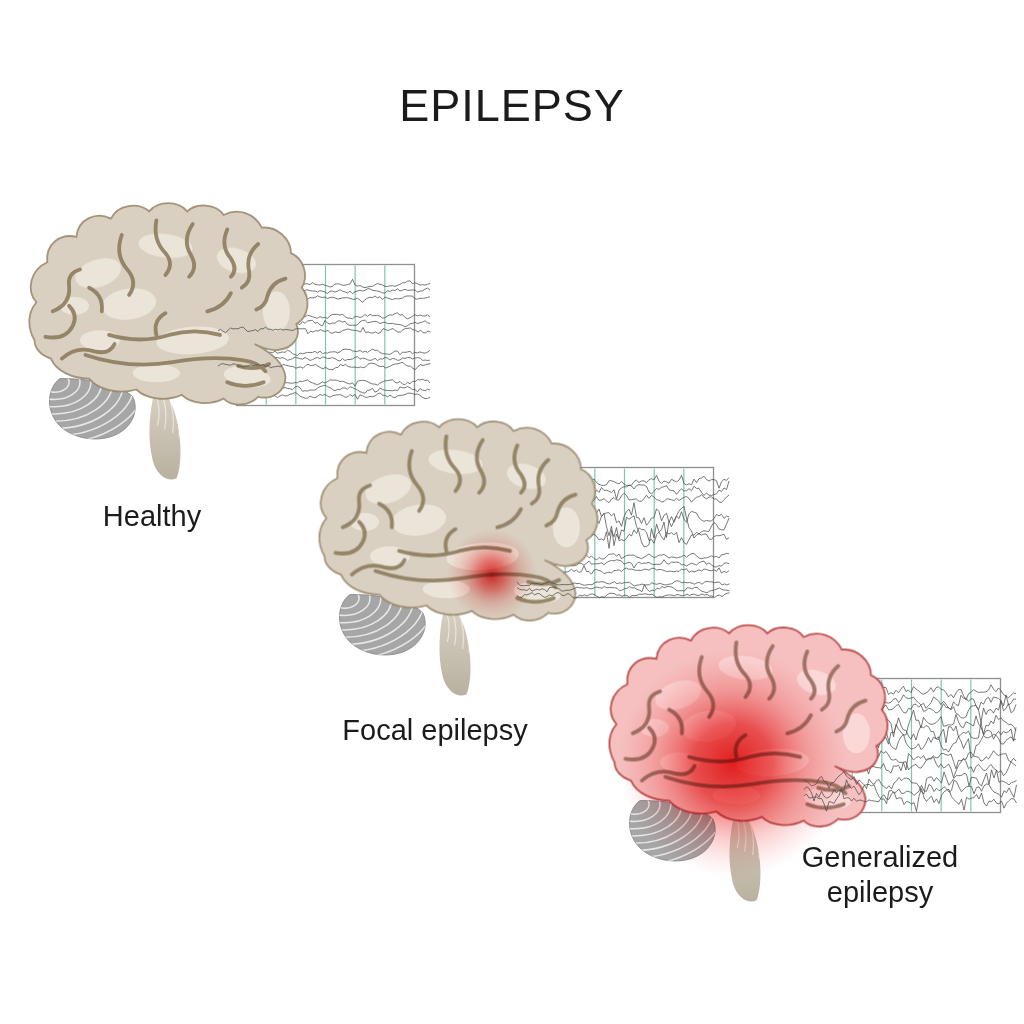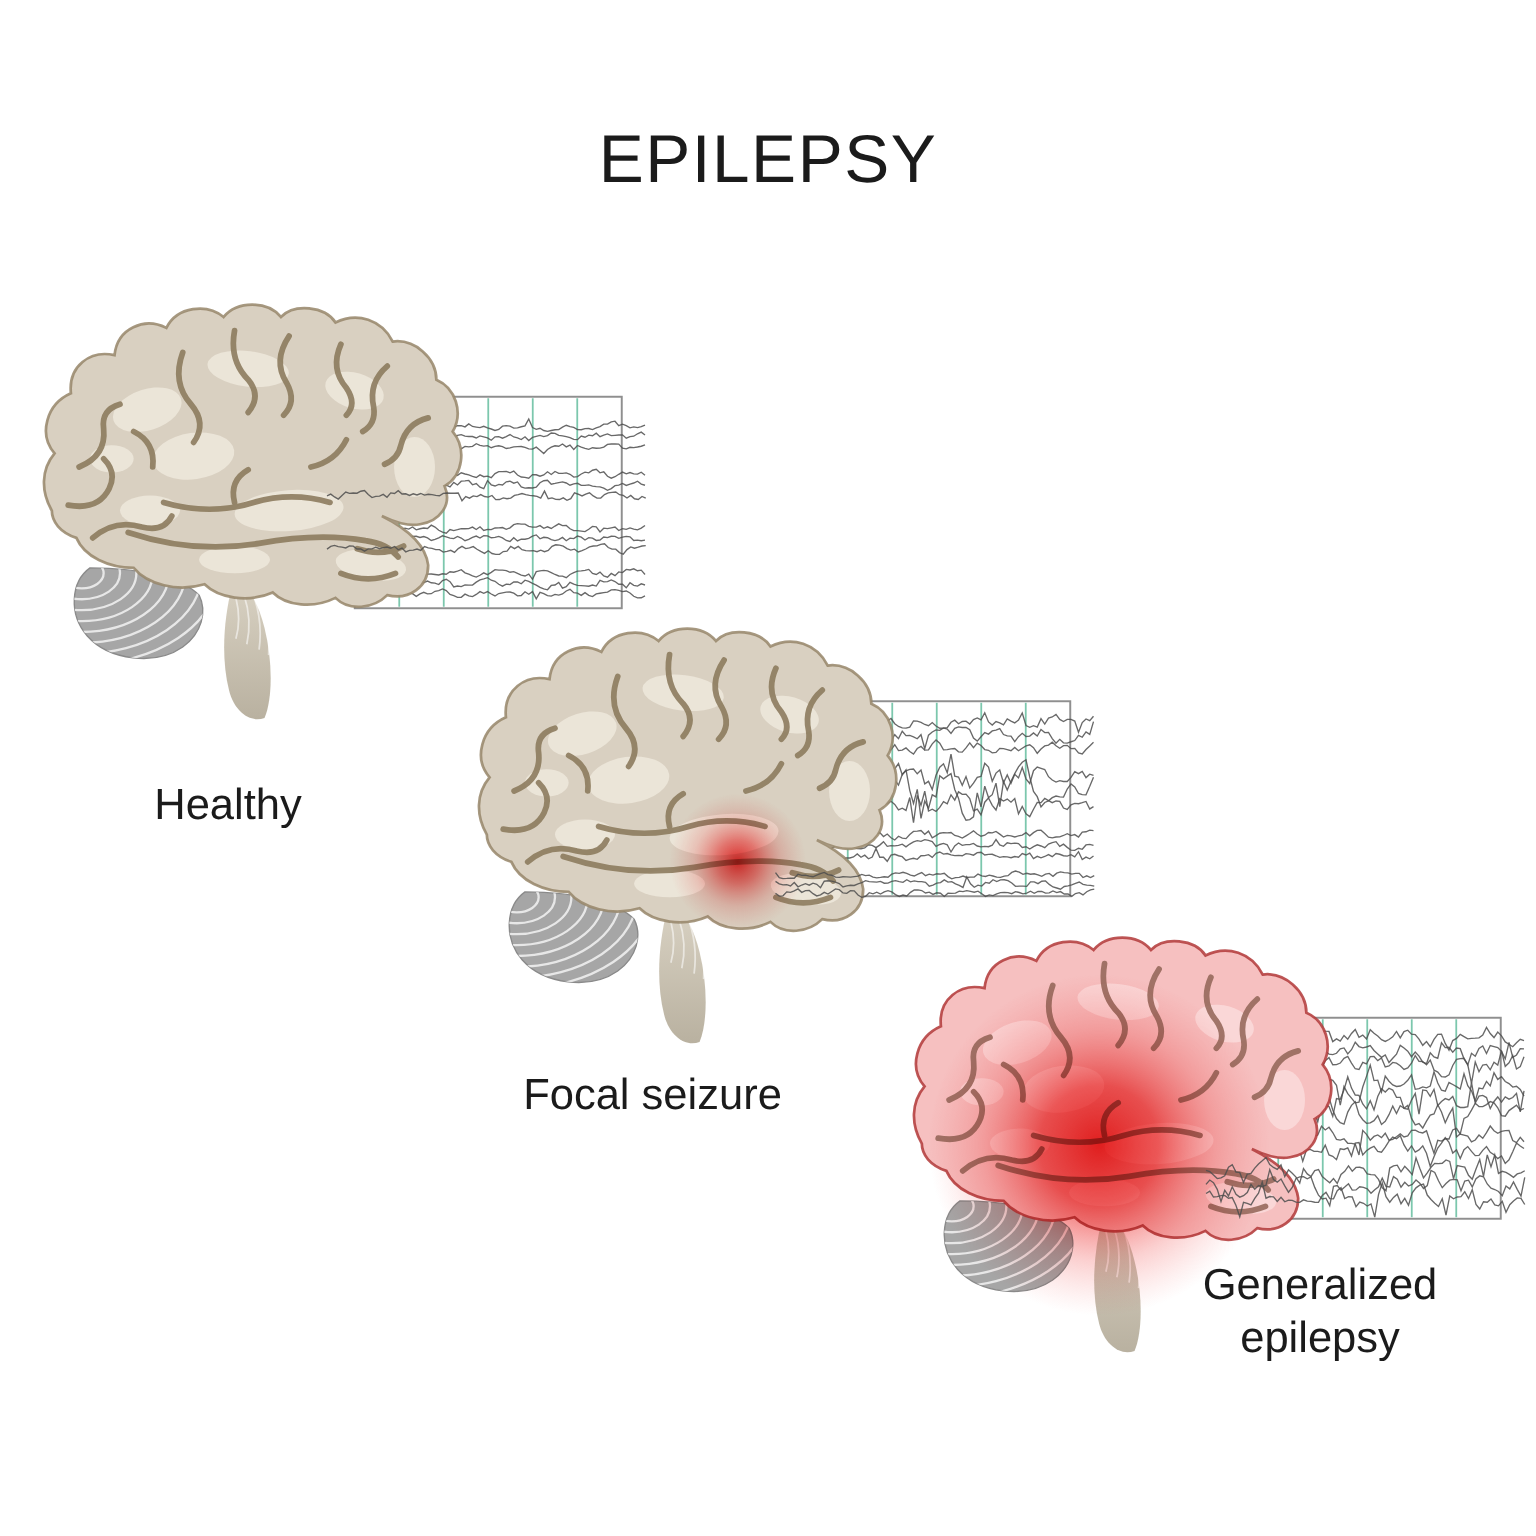--- a/index.html
+++ b/index.html
@@ -160,21 +160,21 @@
       <path d="M26.0,124.6L28.5,125.5L31.0,127.1L33.5,127.2L36.0,125.6L38.5,124.4L41.0,123.7L43.5,125.1L46.0,123.1L48.5,123.6L51.0,123.2L53.5,124.1L56.0,123.8L58.5,124.8L61.0,126.0L63.5,124.4L66.0,124.7L68.5,124.4L71.0,123.4L73.5,124.5L76.0,124.7L78.5,125.7L81.0,123.0L83.5,122.2L86.0,123.8L88.5,127.3L91.0,126.7L93.5,127.1L96.0,126.0L98.5,126.1L101.0,126.0L103.5,124.1L106.0,122.6L108.5,121.9L111.0,121.1L113.5,122.8L116.0,123.5L118.5,125.5L121.0,126.8L123.5,125.4L126.0,125.7L128.5,123.9L131.0,124.0L133.5,125.2L136.0,122.8L138.5,123.6L141.0,124.9L143.5,126.1L146.0,127.6L148.5,128.6L151.0,129.2L153.5,126.3L156.0,126.0L158.5,124.3L161.0,128.1L163.5,127.1L166.0,124.2L168.5,125.4L171.0,126.3L173.5,126.4L176.0,126.6L178.5,126.8L181.0,126.0L183.5,126.7L186.0,122.9L188.5,123.9L191.0,123.7L193.5,122.6L196.0,123.7L198.5,125.5L201.0,125.5L203.5,127.9L206.0,124.5L208.5,126.2L211.0,126.7L213.5,125.2L216.0,126.0" fill="none" stroke="var(--c-eeg_trace,#4d4d4d)" stroke-width="0.9" opacity="0.85"></path>
       <path d="M26.0,132.4L28.5,132.2L31.0,132.5L33.5,132.5L36.0,131.2L38.5,132.1L41.0,132.2L43.5,129.0L46.0,130.7L48.5,132.3L51.0,130.7L53.5,132.2L56.0,131.5L58.5,130.8L61.0,131.8L63.5,133.6L66.0,131.9L68.5,130.9L71.0,131.9L73.5,131.8L76.0,130.2L78.5,129.7L81.0,128.6L83.5,129.7L86.0,132.3L88.5,133.1L91.0,134.2L93.5,134.2L96.0,132.1L98.5,133.3L101.0,133.7L103.5,132.3L106.0,130.4L108.5,131.5L111.0,130.4L113.5,132.0L116.0,133.3L118.5,131.7L121.0,131.2L123.5,130.8L126.0,130.7L128.5,131.4L131.0,133.2L133.5,133.0L136.0,130.5L138.5,132.2L141.0,130.4L143.5,135.2L146.0,130.9L148.5,131.7L151.0,133.1L153.5,133.4L156.0,132.3L158.5,132.7L161.0,132.0L163.5,130.0L166.0,128.9L168.5,131.1L171.0,131.4L173.5,132.9L176.0,131.1L178.5,132.9L181.0,133.7L183.5,131.9L186.0,131.5L188.5,131.1L191.0,130.7L193.5,129.3L196.0,129.1L198.5,129.6L201.0,130.4L203.5,130.0L206.0,131.3L208.5,133.5L211.0,134.6L213.5,134.5L216.0,133.2" fill="none" stroke="var(--c-eeg_trace,#4d4d4d)" stroke-width="0.9" opacity="0.85"></path>
     </svg>
   <svg class="brain healthy" width="300" height="291" viewBox="0 0 330 320" style="left:20px;top:204px">
     <use href="#brain-shape"></use>
   </svg>
   <svg class="eeg fg" width="224" height="142" style="left:214px;top:264px">
       <path d="M4.0,66.6L6.5,65.4L9.0,67.3L11.5,68.7L14.0,66.3L16.5,64.0L19.0,64.9L21.5,64.7L24.0,64.8L26.5,63.5L29.0,63.0L31.5,65.6L34.0,67.7L36.5,66.9L39.0,66.7L41.5,65.6L44.0,67.5L46.5,64.6L49.0,65.0L51.5,63.1L54.0,65.3L56.5,65.2L59.0,66.3L61.5,65.2L64.0,66.0L66.5,65.0L69.0,66.1L71.5,65.5L74.0,65.7L76.5,66.2L79.0,66.5L81.5,64.9L84.0,64.7L86.5,64.8L89.0,64.8L91.5,64.7L94.0,69.8L96.5,67.1L99.0,68.1L101.5,66.6L104.0,67.1L106.5,65.7L109.0,67.0L111.5,67.4L114.0,66.3L116.5,69.1L119.0,69.0L121.5,67.9L124.0,68.5L126.5,68.1L129.0,66.3L131.5,65.8L134.0,65.0L136.5,65.7L139.0,66.2L141.5,66.5L144.0,66.9L146.5,68.1L149.0,63.4L151.5,68.5L154.0,67.9L156.5,68.9L159.0,69.0L161.5,67.9L164.0,69.5L166.5,68.4L169.0,64.6L171.5,65.5L174.0,66.6L176.5,65.4L179.0,64.5L181.5,66.6L184.0,68.1L186.5,68.0L189.0,65.7L191.5,64.6L194.0,64.3L196.5,64.0L199.0,65.8L201.5,66.3L204.0,68.0L206.5,66.3L209.0,68.5L211.5,69.0L214.0,67.0L216.5,68.1" fill="none" stroke="var(--c-eeg_trace,#4d4d4d)" stroke-width="0.9" opacity="0.85"></path>
       <path d="M4.0,102.1L6.5,100.3L9.0,99.6L11.5,100.4L14.0,100.8L16.5,101.3L19.0,99.9L21.5,100.1L24.0,102.0L26.5,102.0L29.0,103.4L31.5,101.9L34.0,101.9L36.5,100.8L39.0,101.8L41.5,101.1L44.0,100.7L46.5,101.5L49.0,100.3L51.5,102.5L54.0,101.4L56.5,103.9L59.0,102.9L61.5,102.7L64.0,102.0L66.5,102.9L69.0,100.4L71.5,101.2L74.0,101.6L76.5,102.4L79.0,102.4L81.5,104.1L84.0,103.6L86.5,102.9L89.0,104.3L91.5,101.7L94.0,100.2L96.5,101.7L99.0,101.3L101.5,100.4L104.0,102.2L106.5,103.6L109.0,104.9L111.5,103.2L114.0,105.0L116.5,105.6L119.0,105.5L121.5,103.7L124.0,103.4L126.5,100.3L129.0,101.8L131.5,100.3L134.0,102.5L136.5,103.1L139.0,103.2L141.5,103.1L144.0,103.8L146.5,102.8L149.0,103.8L151.5,103.0L154.0,100.2L156.5,99.2L159.0,99.4L161.5,100.1L164.0,101.7L166.5,102.7L169.0,102.1L171.5,104.0L174.0,103.1L176.5,102.0L179.0,100.6L181.5,100.0L184.0,99.9L186.5,98.9L189.0,98.5L191.5,101.0L194.0,102.1L196.5,102.1L199.0,104.4L201.5,105.5L204.0,102.4L206.5,100.6L209.0,101.5L211.5,100.8L214.0,100.0L216.5,99.8" fill="none" stroke="var(--c-eeg_trace,#4d4d4d)" stroke-width="0.9" opacity="0.85"></path>
     </svg>
-  <div class="brain-label" style="left:52px;top:520px;width:200px">Healthy</div>
+  <div class="brain-label" style="left:52px;top:499px;width:200px">Healthy</div>
 </section>
 
 <section>
   <svg class="eeg bg" width="224" height="131" style="left:513px;top:467px">
       <rect x="22.5" y="0.5" width="178" height="130" fill="none" stroke="var(--c-eeg_border,#8f8f8f)" stroke-width="1.3"></rect>
       <line x1="52.16666666666667" x2="52.16666666666667" y1="1.5" y2="129.5" stroke="var(--c-eeg_grid,#7cc7ad)" stroke-width="1.2"></line>
       <line x1="81.83333333333334" x2="81.83333333333334" y1="1.5" y2="129.5" stroke="var(--c-eeg_grid,#7cc7ad)" stroke-width="1.2"></line>
       <line x1="111.5" x2="111.5" y1="1.5" y2="129.5" stroke="var(--c-eeg_grid,#7cc7ad)" stroke-width="1.2"></line>
       <line x1="141.16666666666669" x2="141.16666666666669" y1="1.5" y2="129.5" stroke="var(--c-eeg_grid,#7cc7ad)" stroke-width="1.2"></line>
       <line x1="170.83333333333334" x2="170.83333333333334" y1="1.5" y2="129.5" stroke="var(--c-eeg_grid,#7cc7ad)" stroke-width="1.2"></line>
@@ -190,21 +190,21 @@
     </svg>
   <svg class="brain focal" width="300" height="291" viewBox="0 0 330 320" style="left:310px;top:420px">
     <use href="#brain-shape"></use>
     <circle class="seizure-overlay" cx="200" cy="170" r="50" fill="url(#focalGrad)"></circle>
   </svg>
   <svg class="eeg fg" width="224" height="131" style="left:513px;top:467px">
       <path d="M4.0,114.8L6.5,118.1L9.0,118.7L11.5,118.6L14.0,118.4L16.5,118.5L19.0,115.8L21.5,116.6L24.0,116.4L26.5,117.1L29.0,117.5L31.5,116.4L34.0,115.4L36.5,114.6L39.0,116.1L41.5,116.5L44.0,117.7L46.5,117.9L49.0,117.5L51.5,117.6L54.0,117.7L56.5,117.4L59.0,117.1L61.5,115.9L64.0,116.7L66.5,116.4L69.0,117.7L71.5,118.2L74.0,117.9L76.5,117.5L79.0,117.8L81.5,115.8L84.0,114.9L86.5,115.2L89.0,114.5L91.5,115.3L94.0,116.4L96.5,117.0L99.0,115.8L101.5,114.7L104.0,116.8L106.5,115.8L109.0,116.4L111.5,115.5L114.0,115.7L116.5,115.2L119.0,117.4L121.5,118.9L124.0,118.1L126.5,117.9L129.0,117.0L131.5,118.0L134.0,117.8L136.5,117.7L139.0,115.7L141.5,116.9L144.0,117.3L146.5,116.4L149.0,117.0L151.5,117.8L154.0,117.9L156.5,117.1L159.0,116.8L161.5,114.6L164.0,113.7L166.5,114.4L169.0,115.9L171.5,115.2L174.0,115.8L176.5,115.5L179.0,116.2L181.5,117.2L184.0,115.8L186.5,115.3L189.0,117.2L191.5,115.1L194.0,114.3L196.5,114.8L199.0,114.9L201.5,115.7L204.0,115.2L206.5,115.2L209.0,118.0L211.5,116.9L214.0,118.0L216.5,116.7" fill="none" stroke="var(--c-eeg_trace,#4d4d4d)" stroke-width="0.9" opacity="0.85"></path>
       <path d="M4.0,120.6L6.5,122.2L9.0,122.9L11.5,122.8L14.0,123.6L16.5,121.3L19.0,124.2L21.5,123.0L24.0,122.1L26.5,123.1L29.0,121.8L31.5,122.5L34.0,124.8L36.5,120.5L39.0,120.2L41.5,120.4L44.0,121.1L46.5,122.0L49.0,124.3L51.5,123.6L54.0,123.2L56.5,123.3L59.0,122.3L61.5,121.5L64.0,120.1L66.5,120.8L69.0,120.9L71.5,121.1L74.0,120.6L76.5,121.8L79.0,121.7L81.5,120.6L84.0,120.1L86.5,120.7L89.0,121.2L91.5,119.5L94.0,120.9L96.5,120.3L99.0,120.7L101.5,120.7L104.0,121.2L106.5,123.8L109.0,123.1L111.5,121.7L114.0,121.4L116.5,119.6L119.0,121.1L121.5,120.8L124.0,122.3L126.5,123.2L129.0,124.6L131.5,117.6L134.0,122.2L136.5,124.5L139.0,123.1L141.5,123.7L144.0,121.3L146.5,121.8L149.0,119.5L151.5,120.7L154.0,119.6L156.5,119.5L159.0,120.1L161.5,121.7L164.0,123.9L166.5,123.7L169.0,123.7L171.5,123.9L174.0,120.9L176.5,120.9L179.0,122.1L181.5,120.5L184.0,120.3L186.5,122.6L189.0,124.3L191.5,125.0L194.0,125.8L196.5,124.0L199.0,123.6L201.5,122.9L204.0,121.9L206.5,121.0L209.0,122.6L211.5,123.1L214.0,123.3L216.5,123.8" fill="none" stroke="var(--c-eeg_trace,#4d4d4d)" stroke-width="0.9" opacity="0.85"></path>
       <path d="M4.0,128.5L6.5,130.4L9.0,130.2L11.5,127.6L14.0,127.9L16.5,126.9L19.0,125.6L21.5,127.9L24.0,126.7L26.5,126.6L29.0,128.8L31.5,130.3L34.0,129.6L36.5,127.9L39.0,129.0L41.5,127.3L44.0,125.6L46.5,126.1L49.0,128.3L51.5,128.6L54.0,126.8L56.5,126.9L59.0,129.7L61.5,131.2L64.0,130.6L66.5,128.1L69.0,128.9L71.5,127.8L74.0,129.0L76.5,127.6L79.0,126.8L81.5,127.6L84.0,129.4L86.5,130.6L89.0,129.7L91.5,130.3L94.0,127.9L96.5,126.3L99.0,126.3L101.5,126.7L104.0,128.3L106.5,127.8L109.0,129.3L111.5,128.2L114.0,128.5L116.5,130.6L119.0,128.5L121.5,128.6L124.0,128.4L126.5,127.1L129.0,127.4L131.5,126.8L134.0,127.2L136.5,127.8L139.0,127.1L141.5,128.8L144.0,130.6L146.5,129.6L149.0,130.1L151.5,128.9L154.0,128.1L156.5,127.9L159.0,128.1L161.5,128.8L164.0,127.4L166.5,128.0L169.0,128.9L171.5,128.4L174.0,127.1L176.5,128.5L179.0,127.3L181.5,127.3L184.0,128.4L186.5,128.3L189.0,127.0L191.5,128.1L194.0,127.4L196.5,129.0L199.0,128.9L201.5,130.6L204.0,128.7L206.5,128.1L209.0,129.6L211.5,127.5L214.0,126.3L216.5,125.8" fill="none" stroke="var(--c-eeg_trace,#4d4d4d)" stroke-width="0.9" opacity="0.85"></path>
     </svg>
-  <div class="brain-label" style="left:330px;top:713px;width:210px">Focal seizure</div>
+  <div class="brain-label" style="left:330px;top:713px;width:210px">Focal epilepsy</div>
 </section>
 
 <section>
   <svg class="eeg bg" width="224" height="135" style="left:800px;top:678px">
       <rect x="22.5" y="0.5" width="178" height="134" fill="none" stroke="var(--c-eeg_border,#8f8f8f)" stroke-width="1.3"></rect>
       <line x1="52.16666666666667" x2="52.16666666666667" y1="1.5" y2="133.5" stroke="var(--c-eeg_grid,#7cc7ad)" stroke-width="1.2"></line>
       <line x1="81.83333333333334" x2="81.83333333333334" y1="1.5" y2="133.5" stroke="var(--c-eeg_grid,#7cc7ad)" stroke-width="1.2"></line>
       <line x1="111.5" x2="111.5" y1="1.5" y2="133.5" stroke="var(--c-eeg_grid,#7cc7ad)" stroke-width="1.2"></line>
       <line x1="141.16666666666669" x2="141.16666666666669" y1="1.5" y2="133.5" stroke="var(--c-eeg_grid,#7cc7ad)" stroke-width="1.2"></line>
       <line x1="170.83333333333334" x2="170.83333333333334" y1="1.5" y2="133.5" stroke="var(--c-eeg_grid,#7cc7ad)" stroke-width="1.2"></line>

